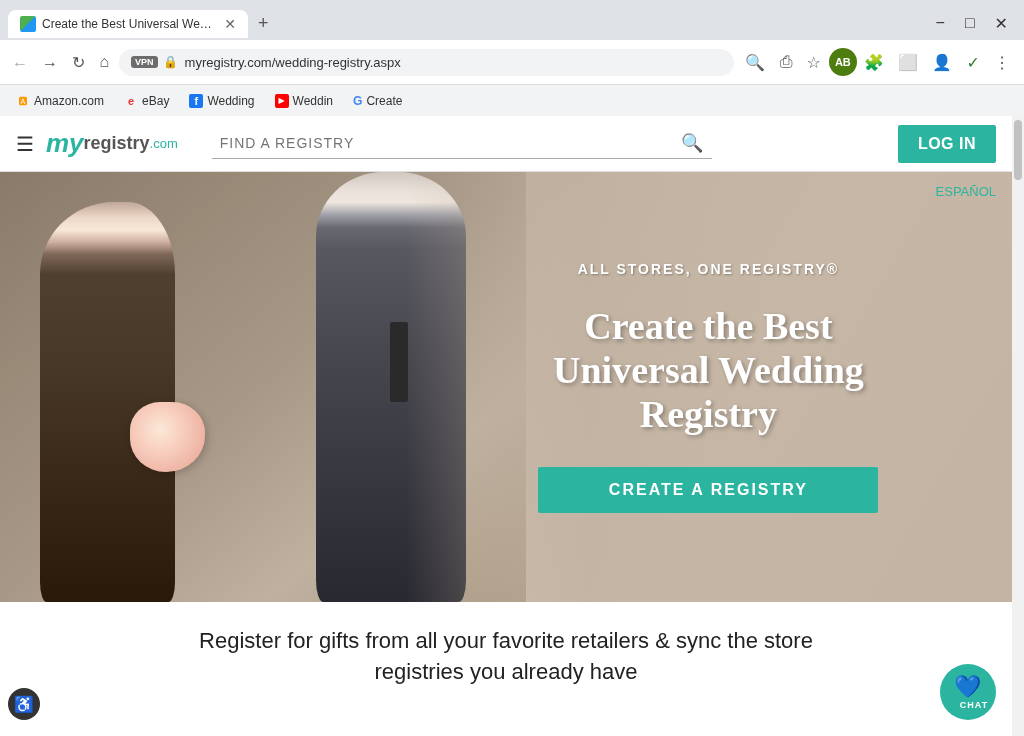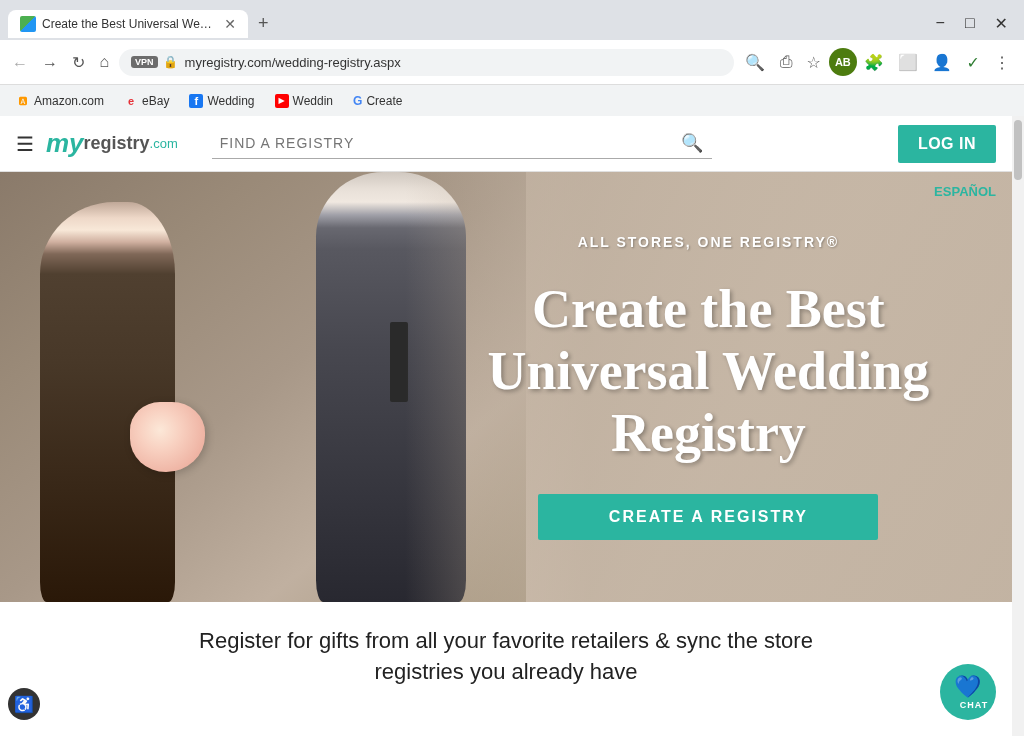--- a/index.html
+++ b/index.html
@@ -106,30 +106,30 @@
 
     .hero-content {
       position: absolute; right: 0; top: 0; bottom: 0; left: 40%;
       display: flex; flex-direction: column; justify-content: center;
       align-items: center; padding: 40px;
       background: linear-gradient(to right, rgba(180,165,148,0) 0%, rgba(190,175,158,0.7) 30%, rgba(195,180,163,0.85) 60%);
     }
     .espanol-link {
       position: absolute; top: 12px; right: 16px;
       color: #2bb5a0; font-size: 13px; cursor: pointer; text-decoration: none;
-      font-weight: 700;
+      font-weight: 400;
       padding-left: 16px;
     }
     .hero-subtitle {
       color: #fff; font-size: 14px; font-weight: bold; letter-spacing: 2px;
       margin-bottom: 28px; text-align: center;
       text-shadow: 1px 1px 2px rgba(0,0,0,0.3);
     }
     .hero-title {
-      color: #fff; font-size: 54px; font-weight: bold; text-align: center;
+      color: #fff; font-size: 38px; font-weight: bold; text-align: center;
       line-height: 1.15; margin-bottom: 30px;
       text-shadow: 2px 2px 4px rgba(0,0,0,0.3);
       font-family: Georgia, serif;
     }
     .create-btn {
       background: #2bb5a0; color: #fff; border: none;
       padding: 14px 60px; font-size: 16px; font-weight: bold;
       cursor: pointer; letter-spacing: 2px; border-radius: 2px;
       min-width: 340px;
     }

